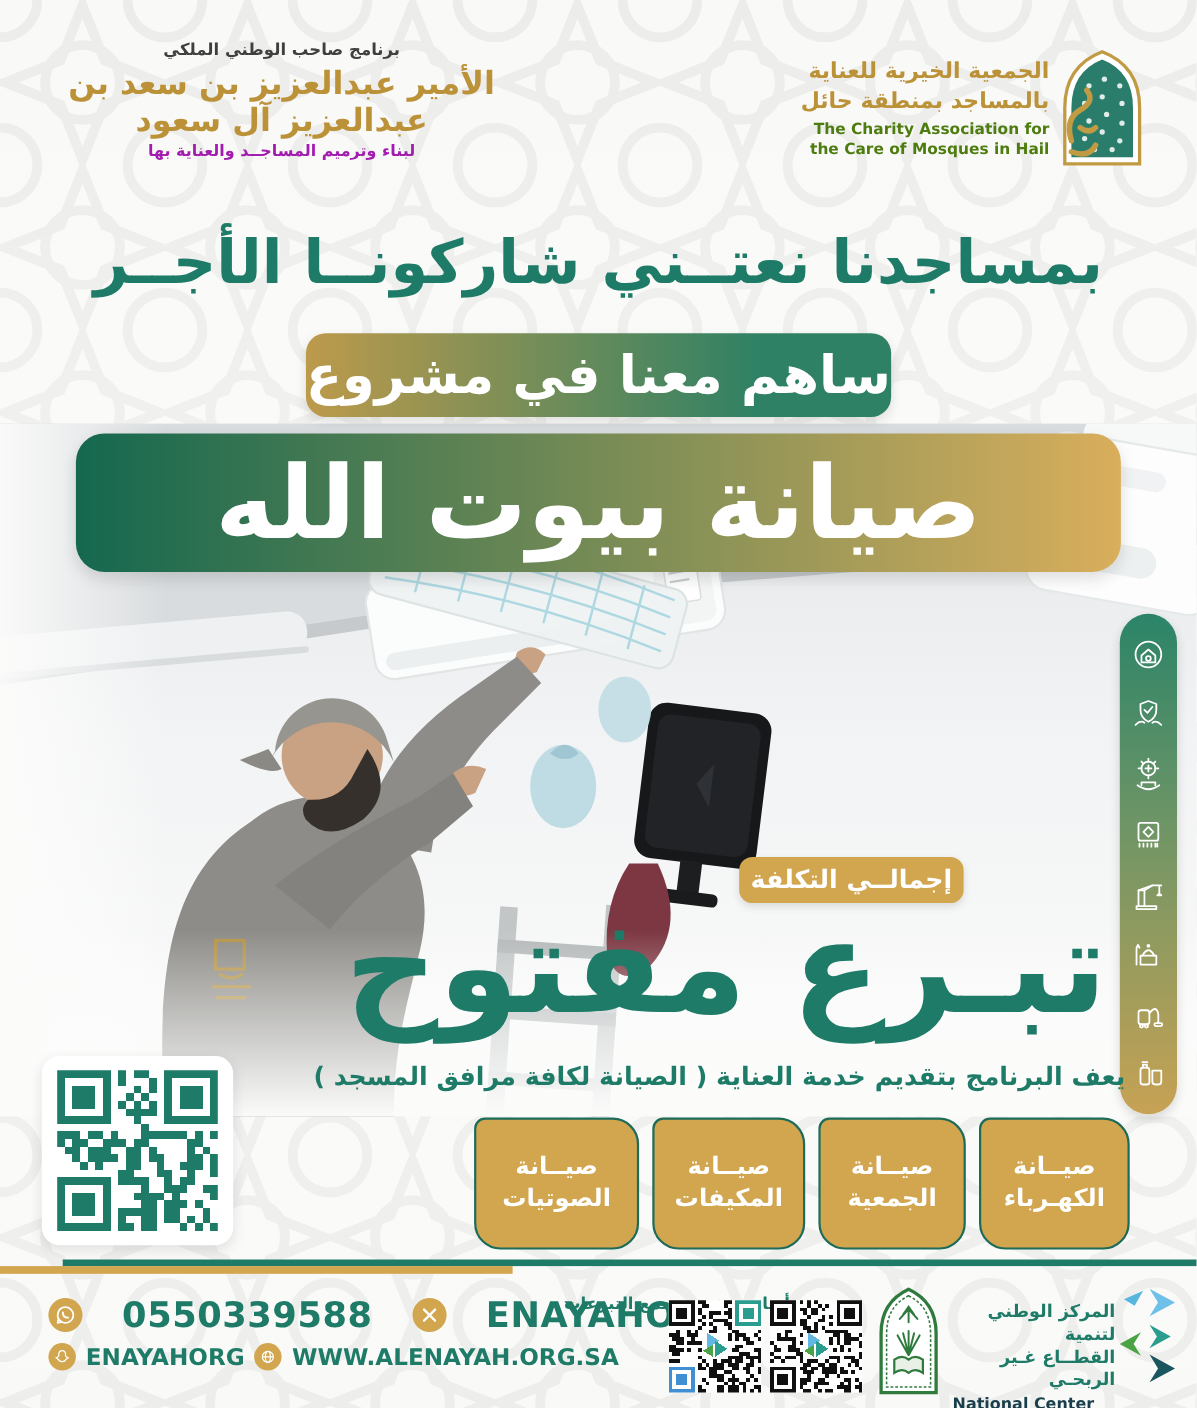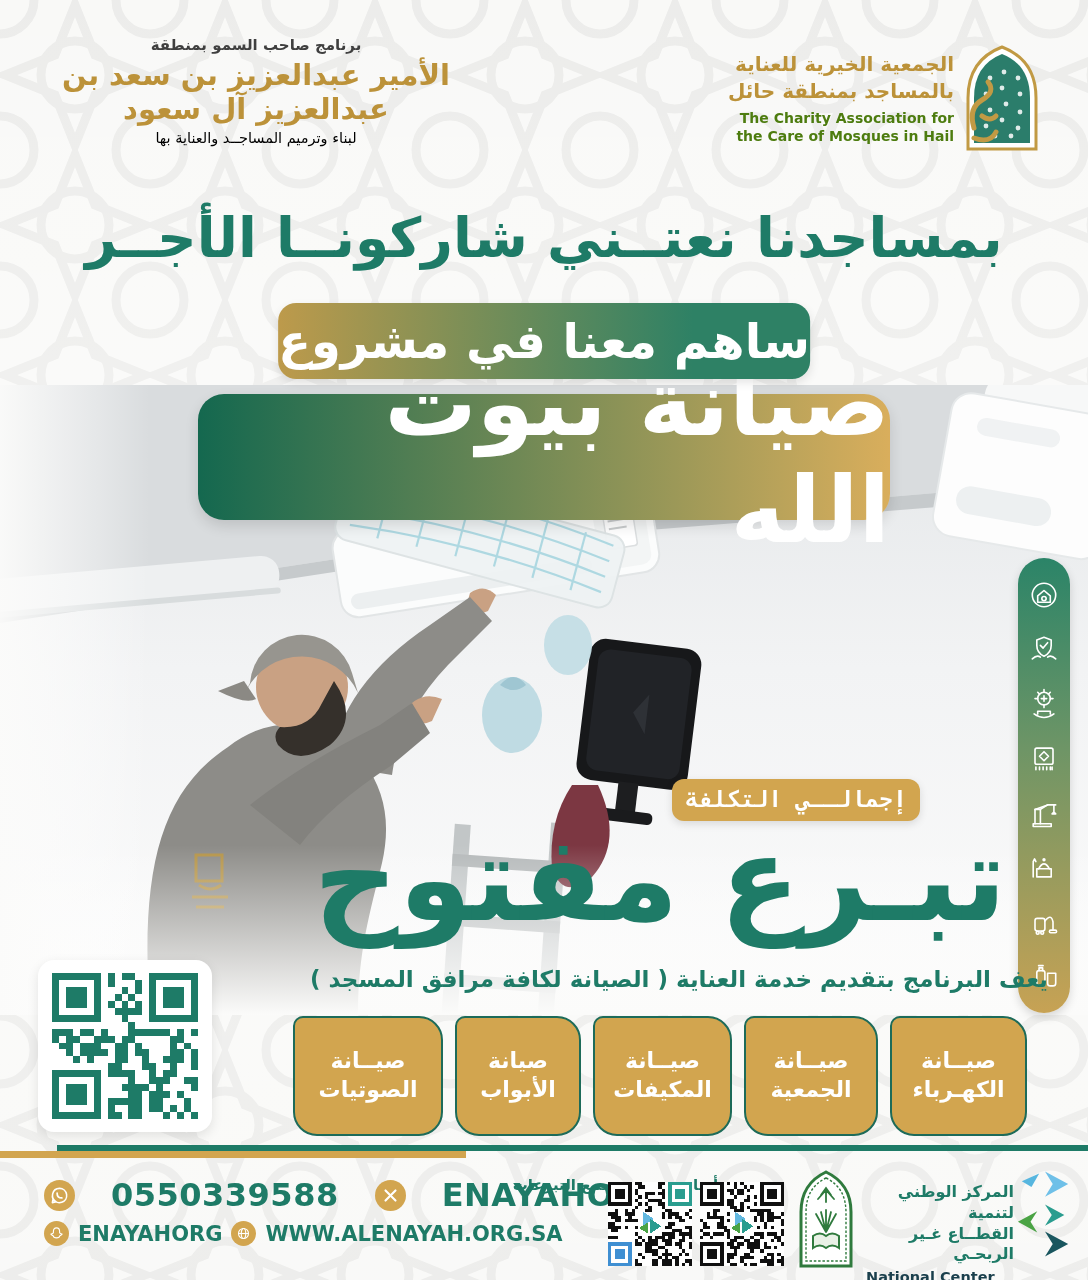--- a/index.html
+++ b/index.html
@@ -4,53 +4,53 @@
 <style>
   html,body{margin:0;padding:0;background:#ffffff;}
   *{box-sizing:border-box;font-family:"DejaVu Sans","Liberation Sans",sans-serif;}
   .poster{position:relative;width:1088px;height:1280px;overflow:hidden;background:#fbfbfa;}
   
   .bg-pattern{position:absolute;inset:0;z-index:0;}
   
   .program-block{position:absolute;left:38px;top:36px;width:436px;text-align:center;z-index:5;}
   .program-title{font-size:15px;font-weight:bold;color:#3f3f3f;}
   .prince-name{margin-top:4px;font-size:29px;font-weight:bold;color:var(--logo-gold,#BC9239);line-height:1.18;}
-  .program-subtitle{margin-top:4px;font-size:14.5px;font-weight:normal;color:#000000;}
+  .program-subtitle{margin-top:4px;font-size:14.5px;font-weight:bold;color:#a21caf;}
   .assoc-block{position:absolute;right:46px;top:44px;z-index:5;display:flex;flex-direction:row-reverse;gap:8px;align-items:center;}
   .assoc-text{text-align:right;}
   .assoc-ar{font-size:20px;font-weight:bold;color:var(--logo-gold,#BC9239);line-height:1.35;direction:rtl;}
   .assoc-en{margin-top:4px;font-size:14px;font-weight:bold;color:#4d7c0f;line-height:1.3;}
   
   .headline{position:absolute;top:206px;left:0;right:0;text-align:center;direction:rtl;
     font-size:55px;font-weight:bold;color:var(--teal,#1E7B67);z-index:5;letter-spacing:-1px;}
   .contribute-pill{position:absolute;top:303px;left:50%;transform:translateX(-50%);
     min-width:500px;height:76px;border-radius:18px;z-index:5;direction:rtl;
     background:linear-gradient(90deg,#BD9A4B 0%,#2E8165 78%);
     color:#fff;font-size:48px;font-weight:bold;display:flex;align-items:center;justify-content:center;
     box-shadow:0 4px 10px rgba(0,0,0,.10);}
   .banner-main{position:absolute;top:394px;left:50%;transform:translateX(-50%);
-    width:692px;height:126px;border-radius:26px;z-index:4;direction:rtl;
+    width:950px;height:126px;border-radius:26px;z-index:4;direction:rtl;
     background:linear-gradient(90deg,#14684F 0%,#D9AE5C 100%);
     color:#fff;font-size:92px;font-weight:bold;display:flex;align-items:center;justify-content:center;
     box-shadow:0 6px 14px rgba(0,0,0,.12);}
   
   .photo{position:absolute;left:0;top:385px;width:1088px;height:630px;z-index:1;}
   
   .sidebar{position:absolute;right:18px;top:558px;width:52px;height:455px;border-radius:26px;z-index:6;
     background:linear-gradient(180deg,#2B8468 0%,#6E9566 42%,#C7A254 100%);
     display:flex;flex-direction:column;align-items:center;justify-content:space-evenly;
     box-shadow:0 4px 10px rgba(0,0,0,.15);}
   .sidebar svg{display:block;}
   
-  .cost-pill{position:absolute;left:672px;top:779px;width:248px;height:42px;border-radius:12px;z-index:6;
+  .cost-pill{position:absolute;left:672px;top:779px;width:204px;height:42px;border-radius:12px;z-index:6;
     background:var(--gold,#DCAE5B);color:#fff;font-size:23px;font-weight:bold;direction:rtl;
-    display:flex;align-items:center;justify-content:center;box-shadow:0 3px 8px rgba(0,0,0,.12);font-family:Liberation Mono, monospace;}
+    display:flex;align-items:center;justify-content:center;box-shadow:0 3px 8px rgba(0,0,0,.12);}
   .open-donation{position:absolute;top:812px;left:290px;right:58px;text-align:center;direction:rtl;z-index:6;
     font-size:118px;font-weight:bold;color:var(--teal,#1E7B67);line-height:1.15;}
-  .cost-note{position:absolute;top:966px;left:260px;right:40px;direction:rtl;z-index:6;
+  .cost-note{position:absolute;top:966px;left:260px;right:40px;text-align:center;direction:rtl;z-index:6;
     font-size:23px;font-weight:bold;color:var(--teal,#1E7B67);}
   
   .services-row{position:absolute;top:1016px;right:61px;height:96px;z-index:6;display:flex;direction:rtl;gap:12px;}
   .service-btn{height:120px;border-radius:24px;border-top-left-radius:10px;
     background:var(--gold,#D2A54F);border:2.5px solid #1D6B59;color:#fff;
     display:flex;flex-direction:column;align-items:center;justify-content:center;
     font-weight:bold;font-size:22px;line-height:1.3;direction:rtl;padding:0 10px;}
   .w1{width:137px}.w2{width:134px}.w3{width:139px}.w4{width:126px}.w5{width:150px}
   
   .qr-card{position:absolute;left:38px;top:960px;width:174px;height:172px;background:#fff;border-radius:16px;z-index:6;
@@ -99,21 +99,21 @@
         <stop offset="0.5" stop-color="#ffffff" stop-opacity="0.45"></stop>
         <stop offset="1" stop-color="#ffffff" stop-opacity="0.2"></stop>
       </linearGradient>
     </defs>
     <rect width="1088" height="1280" fill="#f8f8f6"></rect>
     <rect width="1088" height="1280" fill="url(#geo)"></rect>
     <rect width="1088" height="1280" fill="url(#soften)"></rect>
   </svg>
 
   <div class="program-block">
-    <div class="program-title">برنامج صاحب السمو بمنطقة</div>
+    <div class="program-title">برنامج صاحب الوطني الملكي</div>
     <div class="prince-name" dir="rtl">الأمير عبدالعزيز بن سعد بن عبدالعزيز آل سعود</div>
     <div class="program-subtitle" dir="rtl">لبناء وترميم المساجــد والعناية بها</div>
   </div>
 
   <div class="assoc-block">
     <svg width="80" height="108" viewBox="0 0 80 108">
       <path d="M40 3 Q74 16 74 54 V105 H6 V54 Q6 16 40 3 Z" fill="#ffffff" stroke="#C19A44" stroke-width="3"></path>
       <path d="M40 10 Q68 21 68 54 V99 H12 V54 Q12 21 40 10 Z" fill="#2B7D6B"></path>
       <g fill="#ffffff" opacity="0.85">
         <circle cx="28" cy="34" r="2.4"></circle>
@@ -310,24 +310,20 @@
       <span>الكهـرباء</span>
     </div>
     <div class="service-btn w2">
       <span>صيــانة</span>
       <span>الجمعية</span>
     </div>
     <div class="service-btn w3">
       <span>صيــانة</span>
       <span>المكيفات</span>
     </div>
-    <div class="service-btn w4">
-      <span>صيانة</span>
-      <span>الأبواب</span>
-    </div>
     <div class="service-btn w5">
       <span>صيــانة</span>
       <span>الصوتيات</span>
     </div>
   </div>
 
   <div class="qr-card">
     <svg id="qr-main" shape-rendering="crispEdges" viewBox="0 0 21 21">
         <path d="M8 0h1v1h-1zM10 0h1v1h-1zM11 0h1v1h-1zM8 1h1v1h-1zM12 1h1v1h-1zM10 2h1v1h-1zM12 2h1v1h-1zM9 3h1v1h-1zM11 3h1v1h-1zM8 4h1v1h-1zM10 4h1v1h-1zM12 4h1v1h-1zM9 5h1v1h-1zM10 5h1v1h-1zM11 5h1v1h-1zM12 5h1v1h-1zM10 6h1v1h-1zM11 7h1v1h-1zM0 8h1v1h-1zM1 8h1v1h-1zM2 8h1v1h-1zM4 8h1v1h-1zM5 8h1v1h-1zM7 8h1v1h-1zM11 8h1v1h-1zM12 8h1v1h-1zM13 8h1v1h-1zM14 8h1v1h-1zM15 8h1v1h-1zM16 8h1v1h-1zM18 8h1v1h-1zM20 8h1v1h-1zM0 9h1v1h-1zM2 9h1v1h-1zM3 9h1v1h-1zM6 9h1v1h-1zM7 9h1v1h-1zM8 9h1v1h-1zM10 9h1v1h-1zM11 9h1v1h-1zM17 9h1v1h-1zM18 9h1v1h-1zM1 10h1v1h-1zM2 10h1v1h-1zM4 10h1v1h-1zM5 10h1v1h-1zM6 10h1v1h-1zM9 10h1v1h-1zM10 10h1v1h-1zM12 10h1v1h-1zM17 10h1v1h-1zM19 10h1v1h-1zM2 11h1v1h-1zM4 11h1v1h-1zM5 11h1v1h-1zM6 11h1v1h-1zM7 11h1v1h-1zM9 11h1v1h-1zM10 11h1v1h-1zM12 11h1v1h-1zM13 11h1v1h-1zM17 11h1v1h-1zM18 11h1v1h-1zM20 11h1v1h-1zM3 12h1v1h-1zM5 12h1v1h-1zM9 12h1v1h-1zM10 12h1v1h-1zM13 12h1v1h-1zM16 12h1v1h-1zM17 12h1v1h-1zM18 12h1v1h-1zM20 12h1v1h-1zM8 13h1v1h-1zM9 13h1v1h-1zM13 13h1v1h-1zM14 13h1v1h-1zM17 13h1v1h-1zM20 13h1v1h-1zM8 14h1v1h-1zM9 14h1v1h-1zM10 14h1v1h-1zM11 14h1v1h-1zM14 14h1v1h-1zM16 14h1v1h-1zM17 14h1v1h-1zM11 15h1v1h-1zM14 15h1v1h-1zM15 15h1v1h-1zM16 15h1v1h-1zM19 15h1v1h-1zM20 15h1v1h-1zM10 16h1v1h-1zM11 16h1v1h-1zM12 16h1v1h-1zM13 16h1v1h-1zM15 16h1v1h-1zM20 16h1v1h-1zM11 17h1v1h-1zM12 17h1v1h-1zM14 17h1v1h-1zM15 17h1v1h-1zM16 17h1v1h-1zM18 17h1v1h-1zM8 18h1v1h-1zM9 18h1v1h-1zM10 18h1v1h-1zM11 18h1v1h-1zM12 18h1v1h-1zM14 18h1v1h-1zM15 18h1v1h-1zM19 18h1v1h-1zM8 19h1v1h-1zM11 19h1v1h-1zM12 19h1v1h-1zM14 19h1v1h-1zM15 19h1v1h-1zM17 19h1v1h-1zM19 19h1v1h-1zM8 20h1v1h-1zM9 20h1v1h-1zM11 20h1v1h-1zM12 20h1v1h-1zM16 20h1v1h-1zM18 20h1v1h-1zM20 20h1v1h-1z" fill="#1E7B67"></path>
         <path d="M0 0h7v7h-7zM1 1h5v5h-5z" fill-rule="evenodd" fill="#1E7B67"></path>

